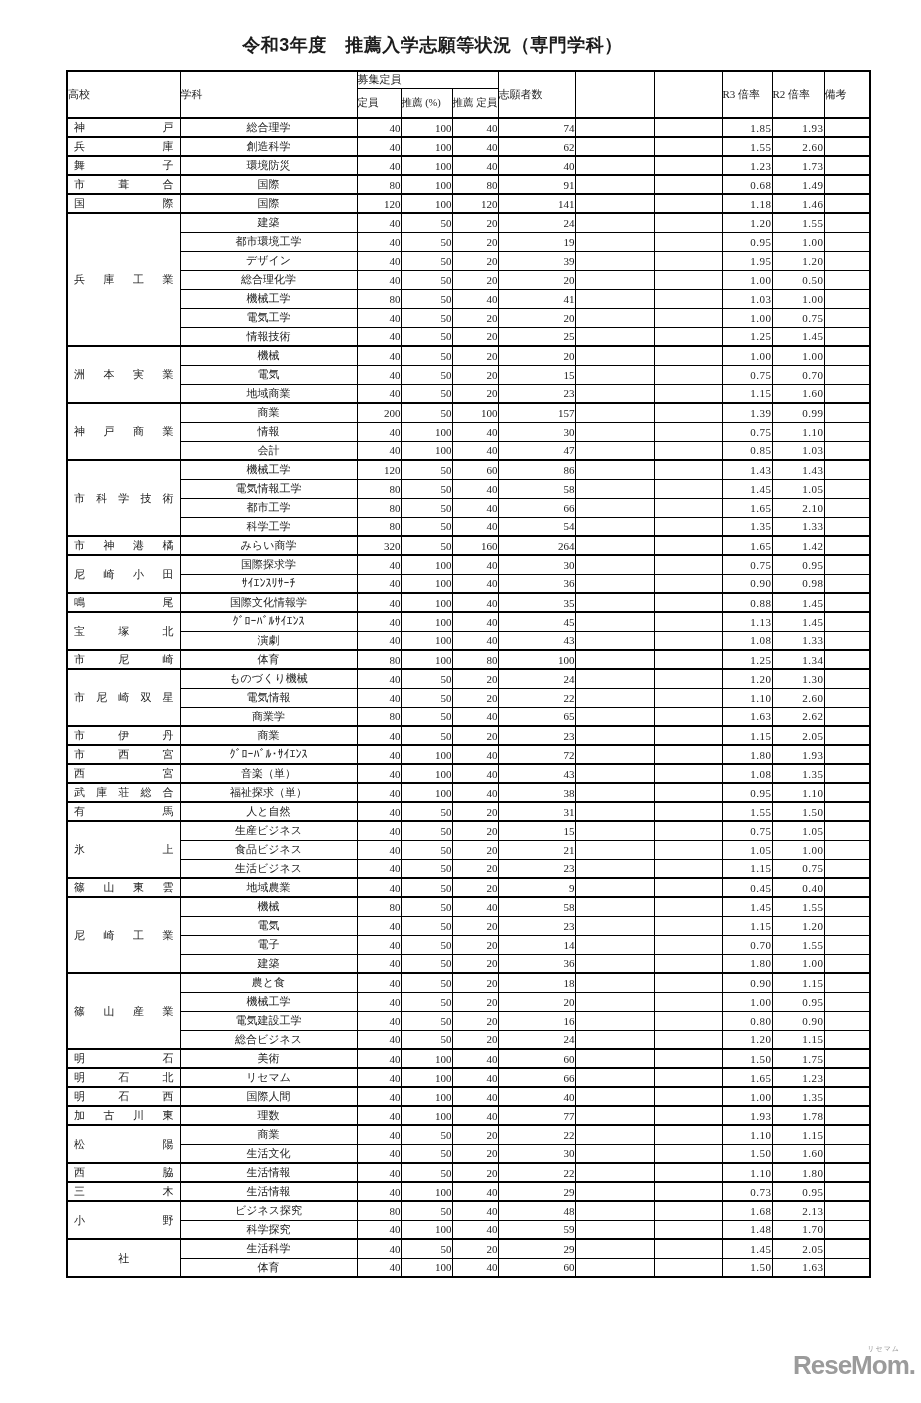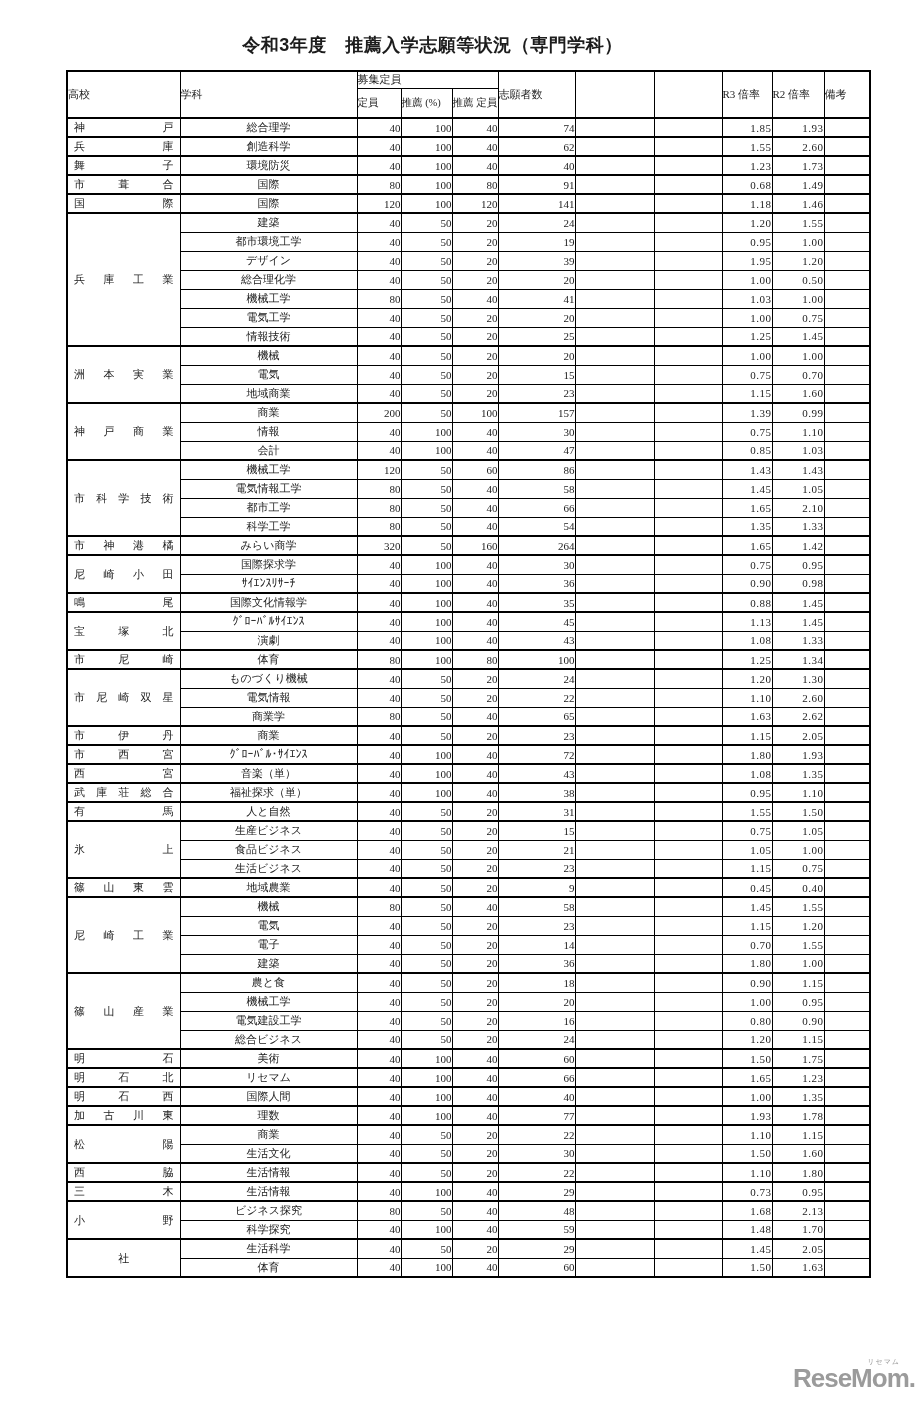--- a/index.html
+++ b/index.html
@@ -53,21 +53,21 @@
   }
   .school-name.single{justify-content:center;}
   td.dept{text-align:center;}
   td.dept.small{font-size:12px;}
   td.num{text-align:right;padding-right:5px;}
   td.app{padding-right:7px;}
   td.rate{padding-right:4px;letter-spacing:0.5px;}
   .logo{
     position:absolute;
     right:6px;
-    bottom:9px;
+    bottom:22px;
     color:#9b9b9b;
   }
   .logo-text{
     font-family:"Liberation Sans","DejaVu Sans",sans-serif;
     font-weight:bold;
     font-size:26px;
     letter-spacing:-1px;
   }
   .logo-ruby{
     position:absolute;

